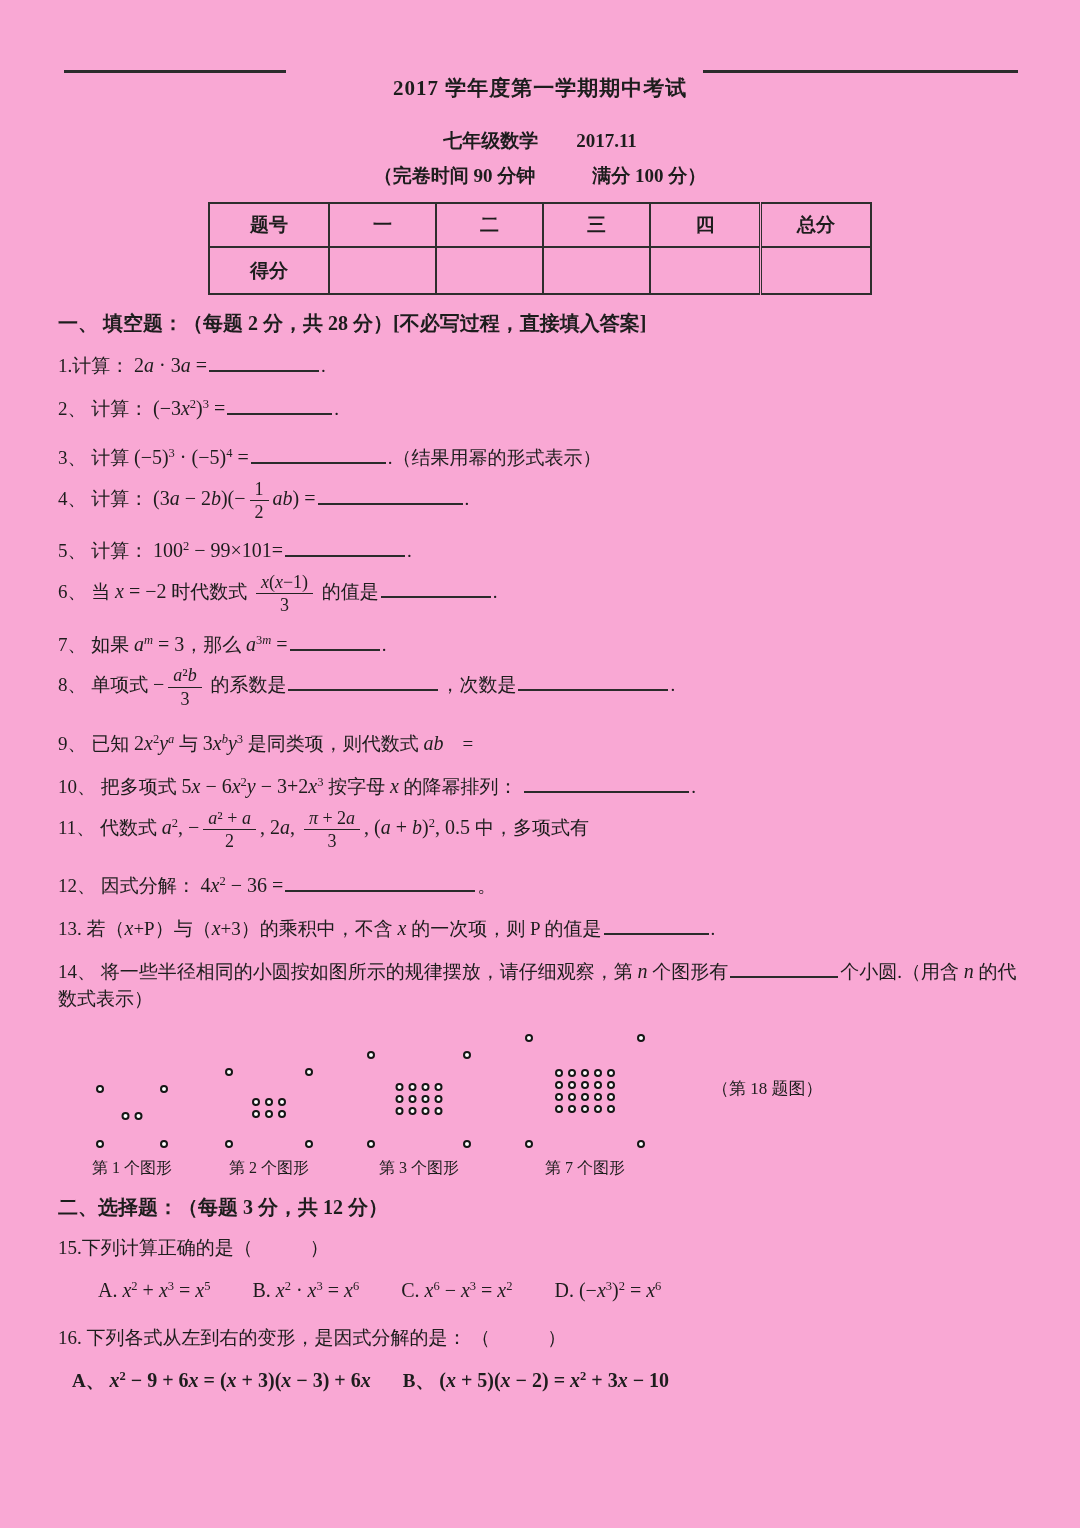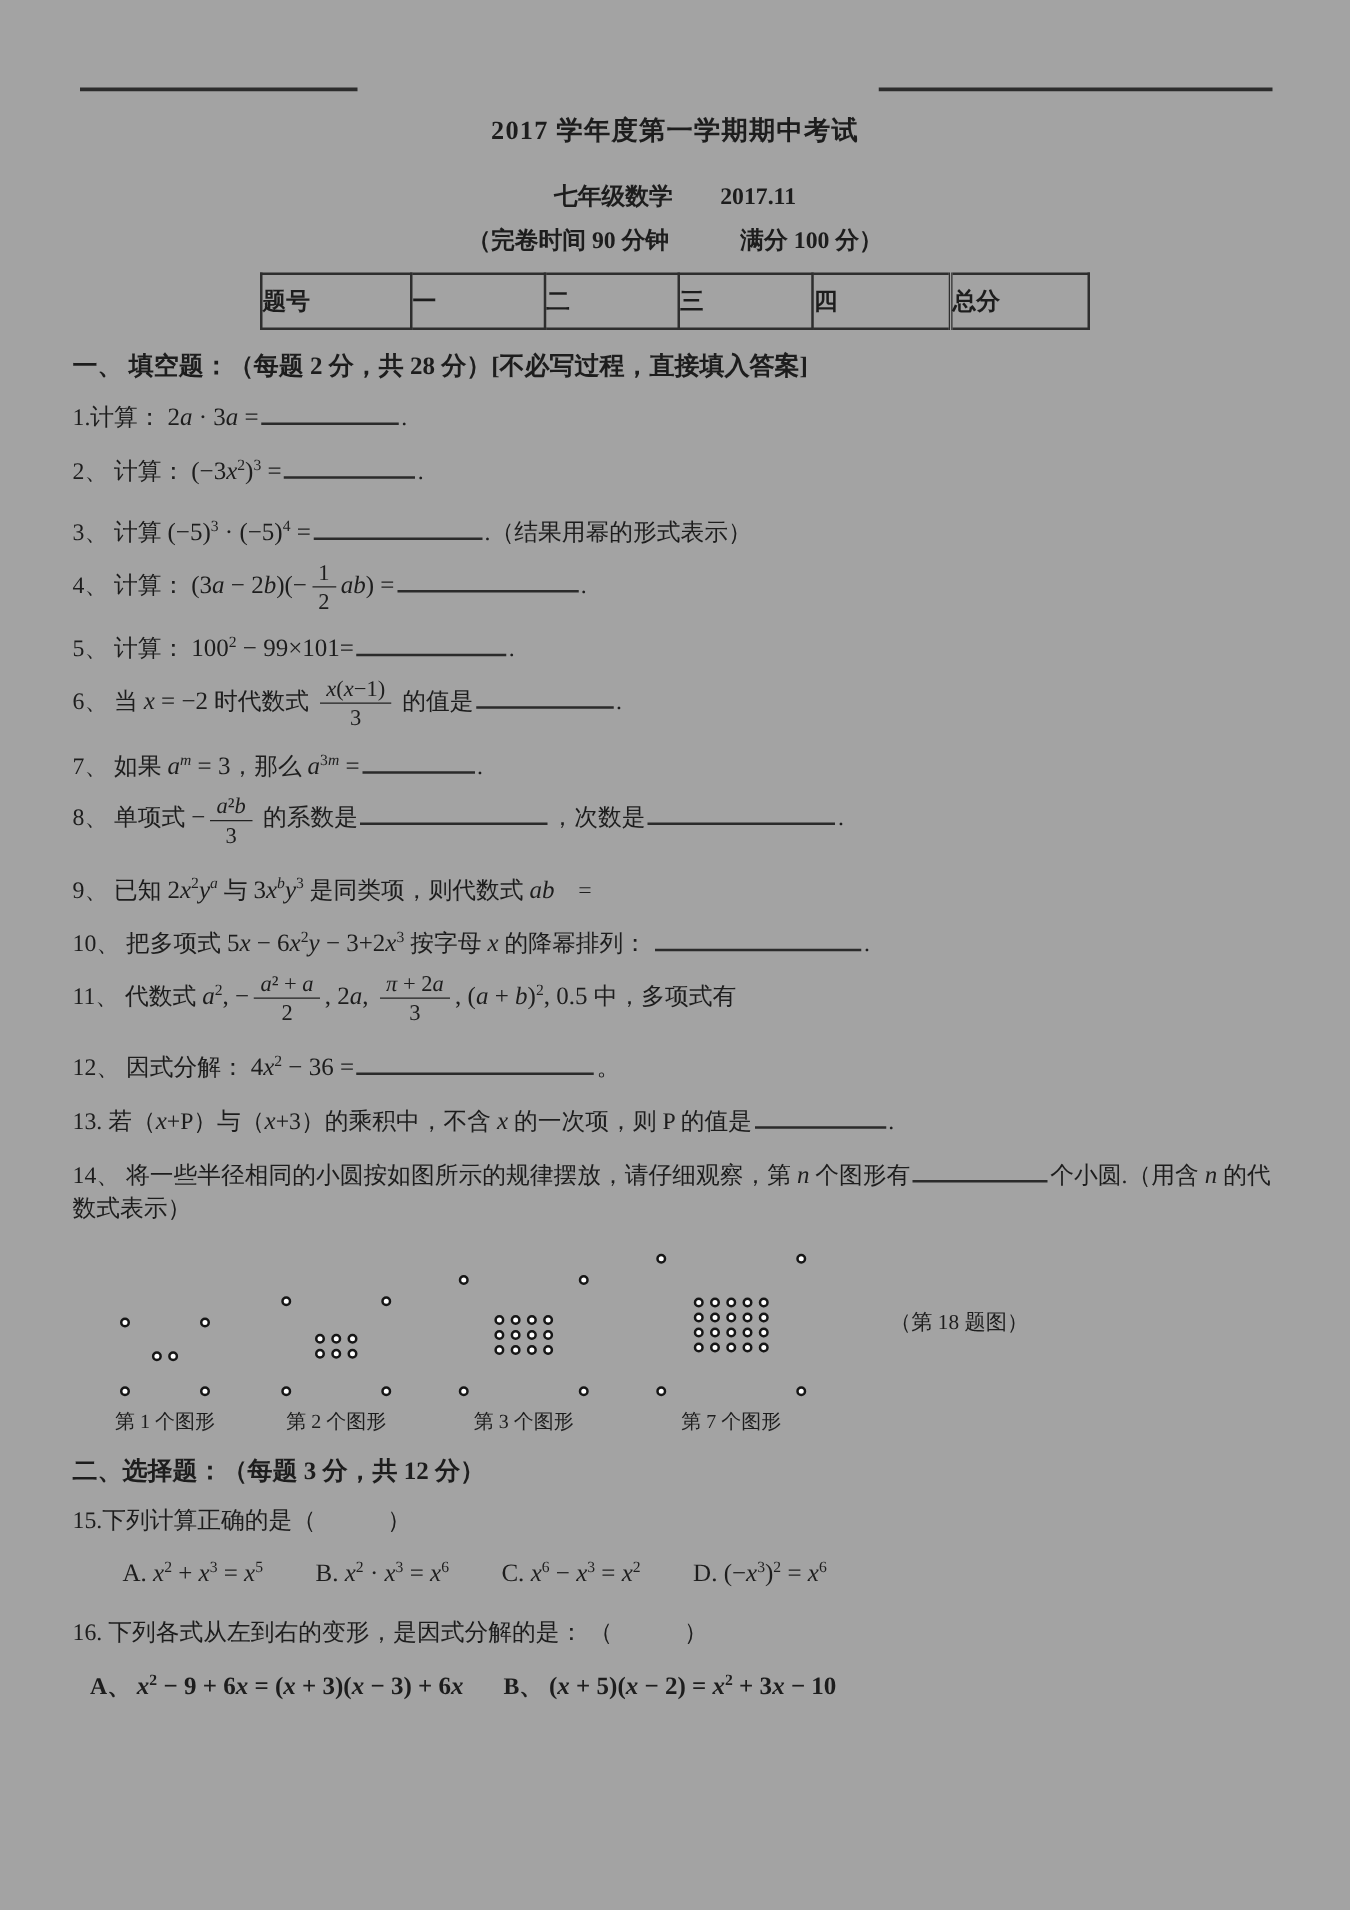--- a/index.html
+++ b/index.html
@@ -1,26 +1,26 @@
 <!DOCTYPE html>
 <html><head>
 <meta charset="utf-8">
 <style>
   html,body{margin:0;padding:0;background:#ffffff;}
-  .page{position:relative;width:1080px;height:1528px;margin:0 auto;background:#a3a3a3;
-        box-sizing:border-box;padding:16px 58px;overflow:hidden;
+  .page{position:relative;width:1080px;height:1528px;margin:0 auto;background:#f9a8d4;
+        box-sizing:border-box;padding:0 58px;overflow:hidden;
         font-family:"Liberation Serif","DejaVu Serif",serif;color:#1d1d1d;}
   .rule{position:absolute;top:70px;height:3px;background:#2c2c2c;}
   .rule-left{left:64px;width:222px;}
   .rule-right{left:703px;width:315px;}
   .title{margin:74px 0 0 0;text-align:center;font-size:21px;font-weight:bold;letter-spacing:1px;}
   .subtitle{margin-top:26px;text-align:center;font-size:19px;font-weight:bold;}
   .info{margin-top:9px;text-align:center;font-size:19px;font-weight:bold;}
   table.score{border-collapse:collapse;margin:13px 0 0 150px;}
-  table.score td{border:2px solid #2e2e2e;font-weight:bold;font-size:19px;
+  table.score td{border:2px solid #2e2e2e;text-align:center;font-weight:bold;font-size:19px;
                  height:42px;padding:0;}
   table.score td.c0{width:118px;}
   table.score td.c1,table.score td.c2,table.score td.c3{width:105px;}
   table.score td.c4{width:108px;}
   table.score td.c5{width:108px;border-left:3px double #2e2e2e;}
   table.score tr.r2 td{height:45px;}
   .sec{margin-top:15px;font-size:20px;font-weight:bold;}
   .qrow{margin-top:14px;font-size:19px;line-height:1.42;}
   .qrow.tight{margin-top:7px;}
   .qrow.loose{margin-top:20px;}
@@ -62,20 +62,28 @@
   <table class="score">
     <tbody>
         <tr>
       <td class="c0">题号</td>
       <td class="c1">一</td>
       <td class="c2">二</td>
       <td class="c3">三</td>
       <td class="c4">四</td>
       <td class="c5">总分</td>
     </tr>
+    <tr class="r2">
+      <td class="c0">得分</td>
+      <td class="c1"></td>
+      <td class="c2"></td>
+      <td class="c3"></td>
+      <td class="c4"></td>
+      <td class="c5"></td>
+    </tr>
   </tbody>
     </table>
 
   <div class="sec">一、 填空题：（每题 2 分，共 28 分）[不必写过程，直接填入答案]</div>
 
   <div class="qrow"><span class="cn">1.计算： </span><span class="math"><span>2</span><i>a</i><span> · 3</span><i>a</i><span> =</span></span><span class="blank" style="width: 110px;"></span><span class="cn">.</span></div>
   <div class="qrow"><span class="cn">2、 计算： </span><span class="math"><span>(−3</span><i>x</i></span><sup class="math sup"><span>2</span></sup><span class="math"><span>)</span></span><sup class="math sup"><span>3</span></sup><span class="math"><span> =</span></span><span class="blank" style="width: 105px;"></span><span class="cn">.</span></div>
   <div class="qrow loose"><span class="cn">3、 计算 </span><span class="math"><span>(−5)</span></span><sup class="math sup"><span>3</span></sup><span class="math"><span> · (−5)</span></span><sup class="math sup"><span>4</span></sup><span class="math"><span> =</span></span><span class="blank" style="width: 135px;"></span><span class="cn">.（结果用幂的形式表示）</span></div>
   <div class="qrow tight"><span class="cn">4、 计算： </span><span class="math"><span>(3</span><i>a</i><span> − 2</span><i>b</i><span>)(−</span></span><span class="frac math">
         <span class="num"><span>1</span></span>

